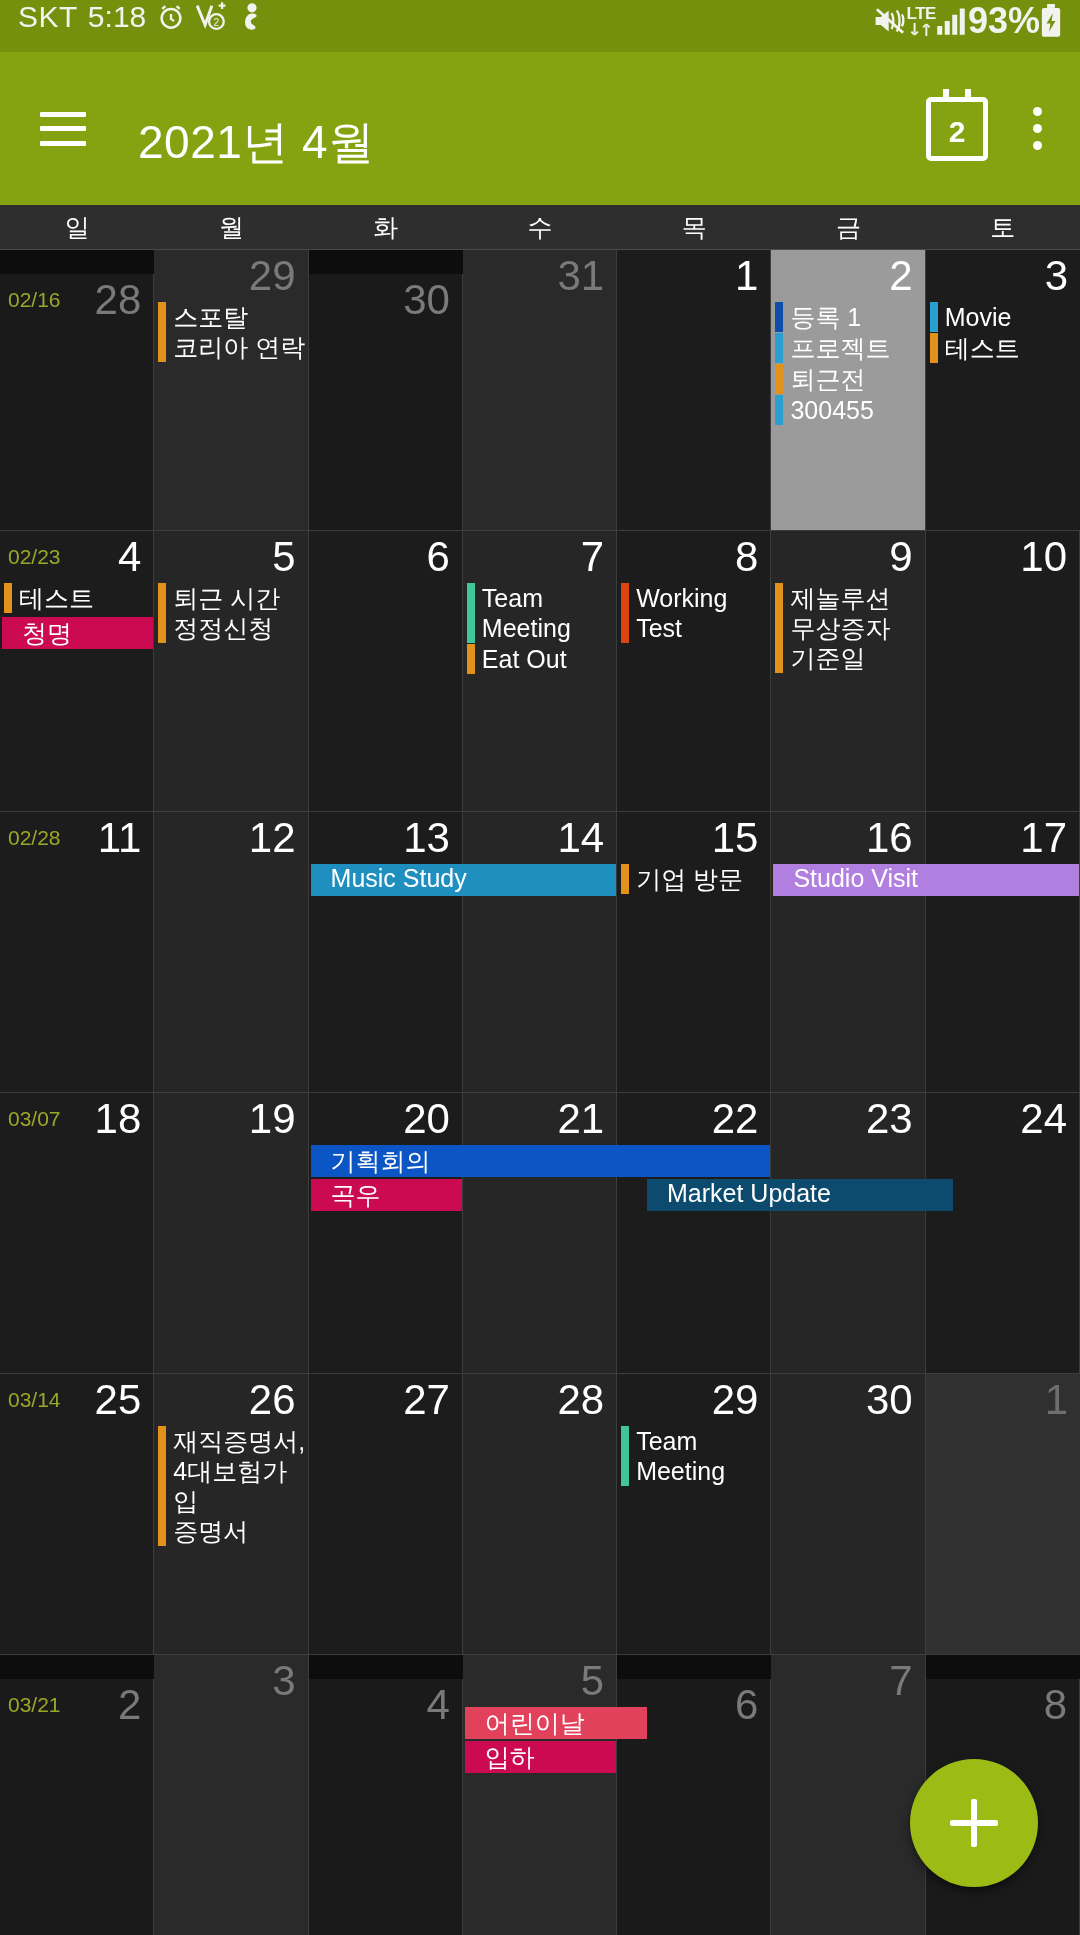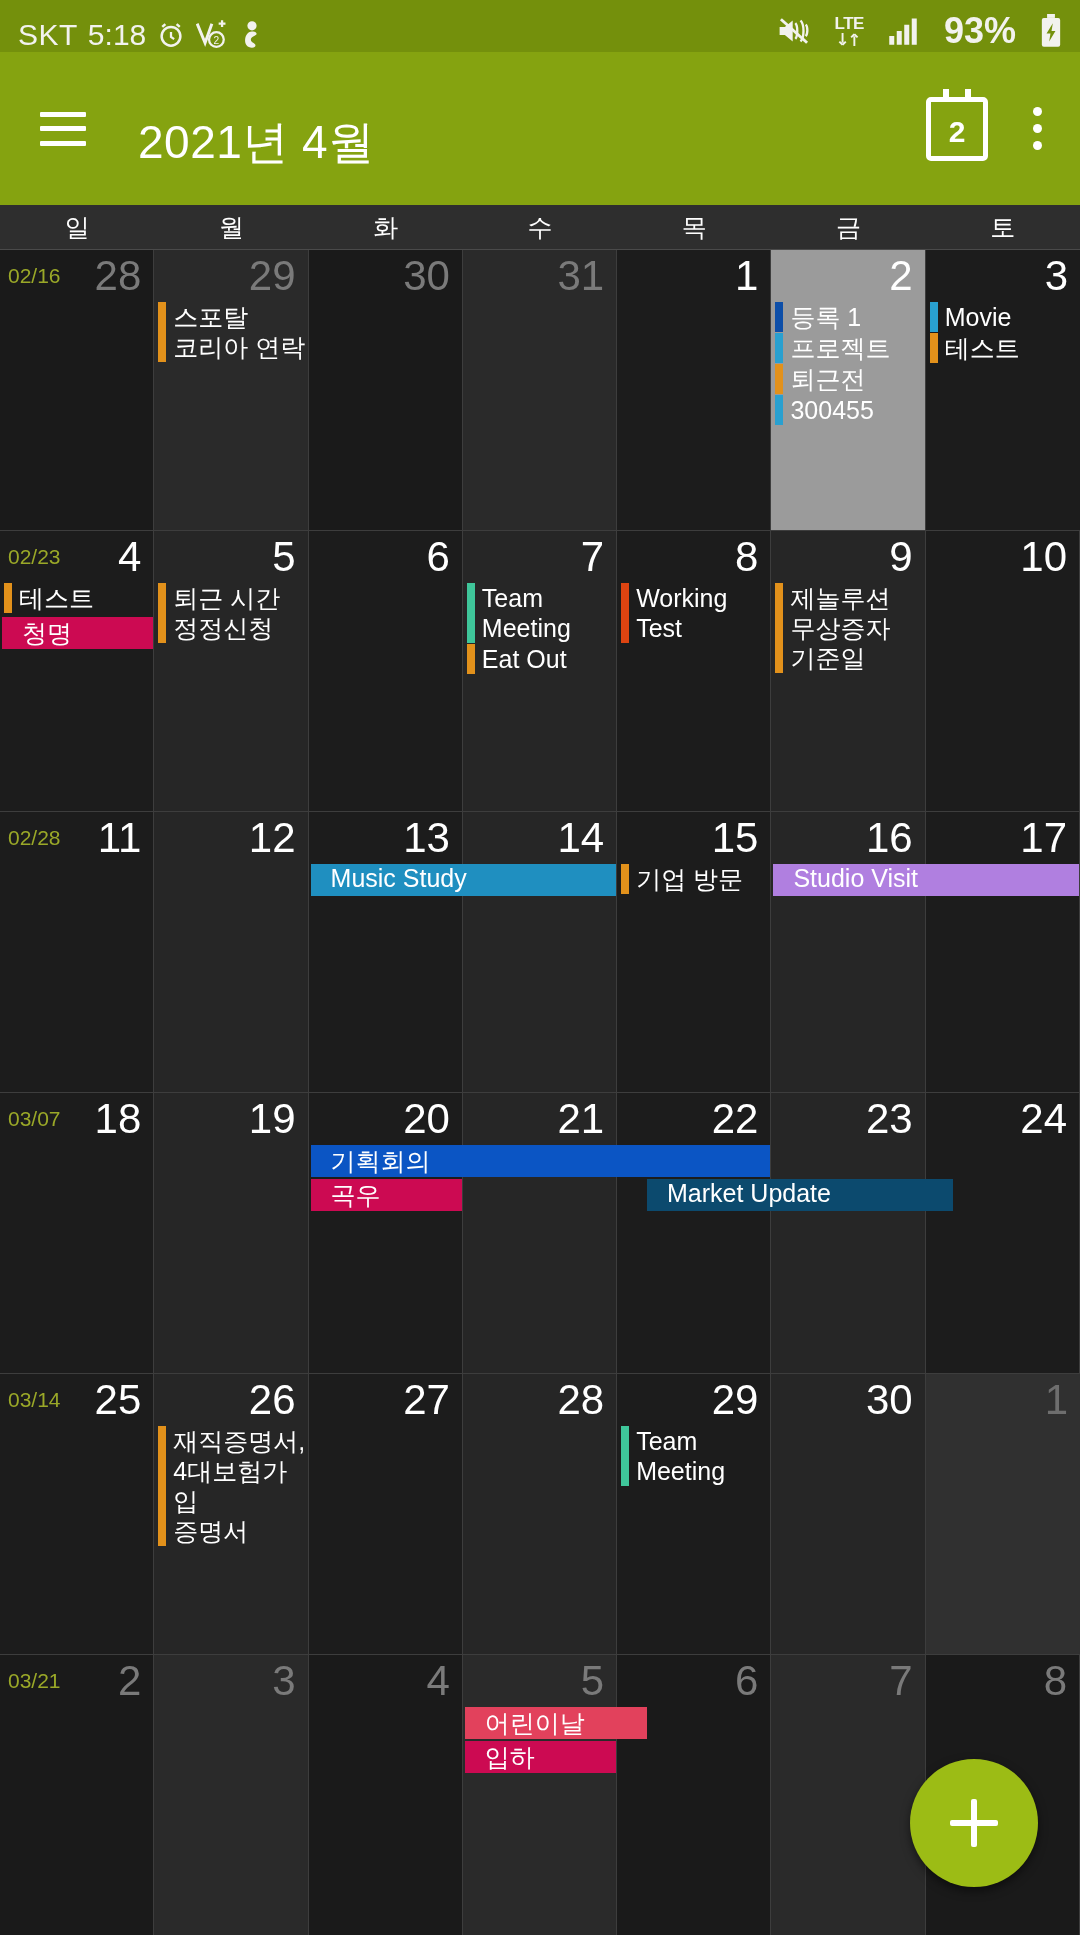--- a/index.html
+++ b/index.html
@@ -7,26 +7,26 @@
     width: 1080px; height: 1935px;
     background: #0d0d0d;
     font-family: "Liberation Sans", "DejaVu Sans", sans-serif;
     overflow: hidden;
   }
 
   
   .statusbar {
     height: 52px; width: 1080px;
     background: #74900c;
-    display: flex; align-items: flex-end;
+    display: flex; align-items: flex-start;
     padding: 0 18px;
     color: #f2f2ee;
   }
   .sb-left { display: flex; align-items: center; gap: 10px; flex: 1; }
-  .sb-right { display: flex; align-items: center; gap: 24px; }
+  .sb-right { display: flex; align-items: center; gap: 0; }
   .sb-carrier { font-size: 30px; letter-spacing: .5px; font-weight: 400; }
   .sb-time { font-size: 30px; font-weight: 400; }
   .sb-ico { display: inline-flex; align-items: center; justify-content: center; }
   .sb-pct { font-size: 36px; font-weight: 700; margin-left: 2px; }
 
   
   .appbar {
     height: 153px; width: 1080px;
     background: #85a310;
     display: flex; align-items: center;
@@ -72,21 +72,21 @@
     border-bottom: 1px solid #3d3d3d;
     position: relative;
   }
   .wrow:last-child { border-bottom: none; }
   .cell {
     position: relative; border-right: 1px solid #3d3d3d;
     background: #1c1c1c; overflow: hidden;
   }
   .cell:last-child { border-right: none; }
   .cell.alt { background: #262626; }
-  .cell.dim  { background: #1a1a1a; }
+  .cell.dim  { background: #1a1a1a; margin-top: 24px; }
   .cell.dimalt { background: #2a2a2a; }
   .cell.selected { background: #9b9b9b; }
   .cell.trailing { background: #303030; }
 
   .daynum {
     position: absolute; top: 2px; right: 12px;
     font-size: 42px; color: #ffffff; font-weight: 300; line-height: 1.15;
   }
   .daynum.out { color: #7a7a7a; }
   .daynum.trail { color: #6e6e6e; }

